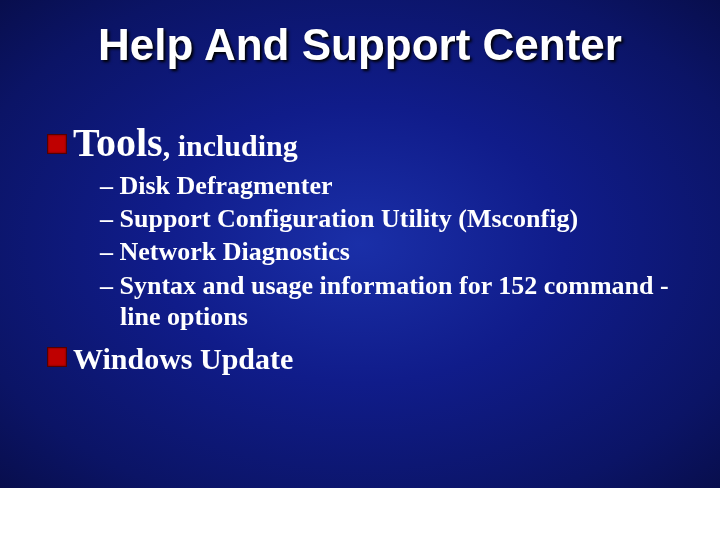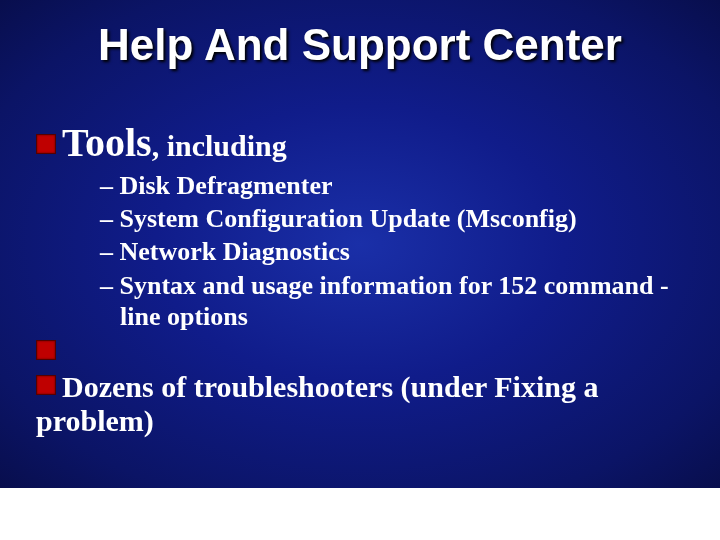--- a/index.html
+++ b/index.html
@@ -31,21 +31,21 @@
     color: #ffffff;
     text-shadow: 2px 2px 3px #000;
   }
   .body {
     position: absolute;
     top: 115px;
     left: 36px;
     right: 30px;
   }
   .l1 {
-    margin: 4px 0;
+    margin: 4px 11px;
   }
   .l1 .bullet {
     display: inline-block;
     width: 18px;
     height: 18px;
     background: #bf0000;
     border: 1px solid #550000;
     box-shadow: inset 0 0 2px #550000;
     vertical-align: baseline;
     margin-right: 6px;
@@ -82,27 +82,24 @@
 <div class="slide">
   <div class="title">Help And Support Center</div>
 
   <div class="body">
 
     <div class="l1">
       <span class="bullet"></span><span class="l1-text big">Tools</span><span class="l1-text">, including</span>
     </div>
     <div class="l2-group">
       <div class="l2"><span class="dash">– </span><span>Disk Defragmenter</span></div>
-      <div class="l2"><span class="dash">– </span><span>System Configuration Update (Msconfig)</span></div>
+      <div class="l2"><span class="dash">– </span><span>Support Configuration Utility (Msconfig)</span></div>
       <div class="l2"><span class="dash">– </span><span>Network Diagnostics</span></div>
       <div class="l2"><span class="dash">– </span><span>Syntax and usage information for 152 command -line options</span></div>
     </div>
 
     <div class="l1">
-      <span class="bullet"></span>
+      <span class="bullet"></span><span class="l1-text">Windows Update</span>
     </div>
 
-    <div class="l1">
-      <span class="bullet"></span><span class="l1-text">Dozens of troubleshooters (under Fixing a problem)</span>
-    </div>
 
   </div>
 </div>
 
 </body></html>

